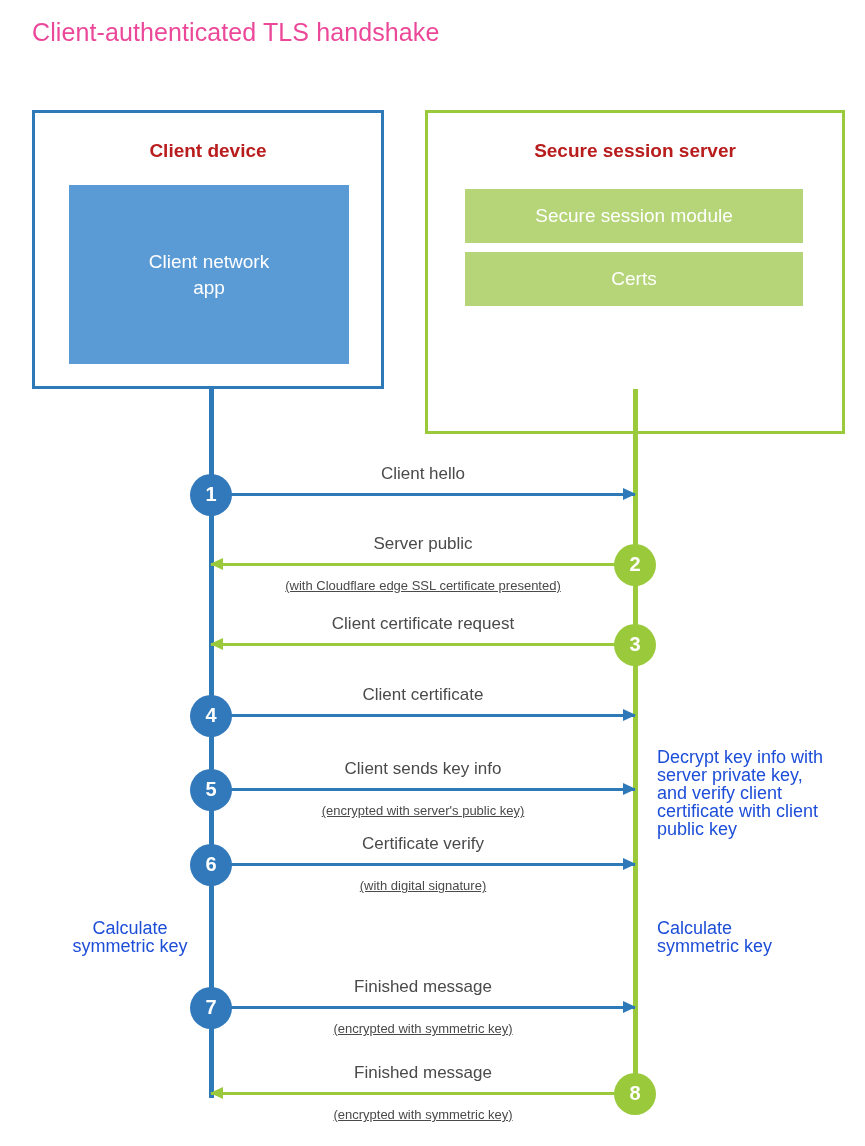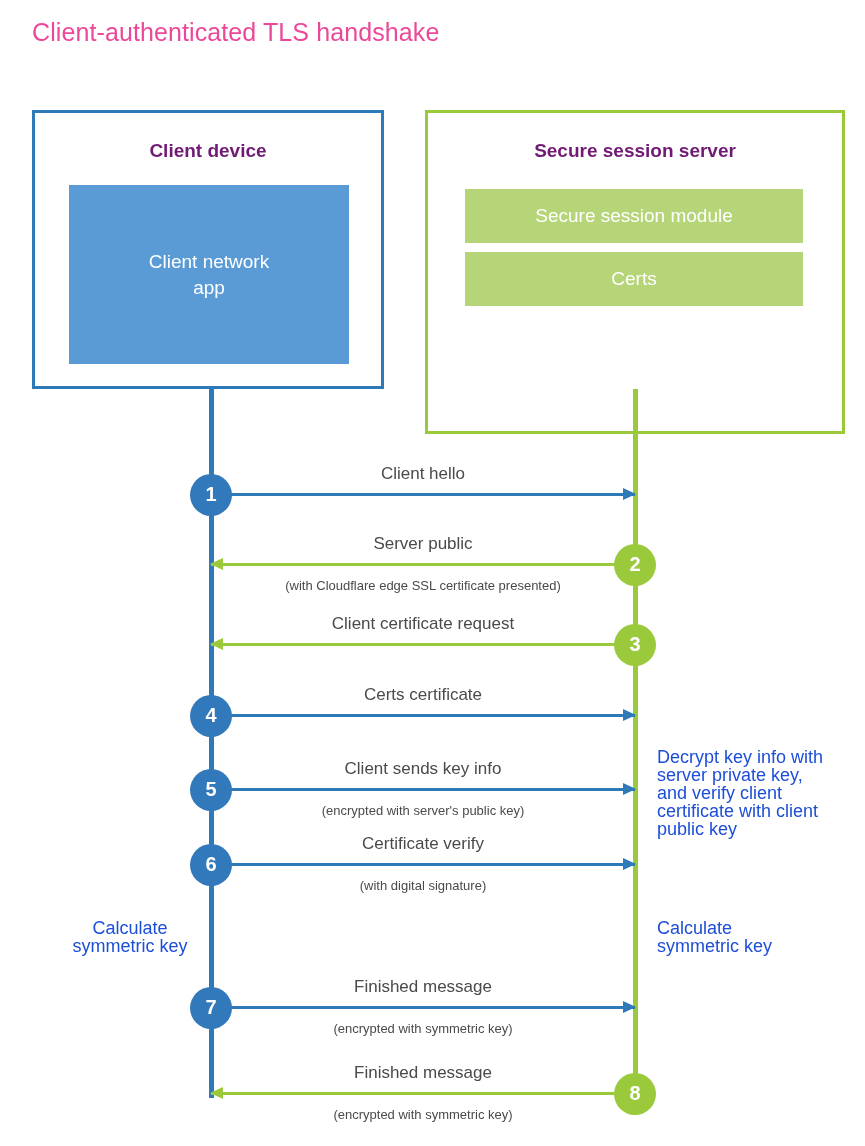--- a/index.html
+++ b/index.html
@@ -53,21 +53,21 @@
     border: 3px solid #9ACA3C;
   }
   .party-title {
     position: absolute;
     top: 27px;
     left: 0;
     right: 0;
     text-align: center;
     font-size: 19px;
     font-weight: 700;
-    color: #701a75;
+    color: #b91c1c;
   }
 
   
   #client-app-block {
     position: absolute;
     left: 34px;
     top: 72px;
     width: 280px;
     height: 179px;
     background: #5B9BD5;
@@ -163,20 +163,21 @@
   .msg-label.primary { top: -29px; }
   .msg-sub {
     position: absolute;
     left: 211px;
     width: 424px;
     text-align: center;
     font-size: 13px;
     color: #4a4a4c;
     top: 15px;
     white-space: nowrap;
+    text-decoration: underline;
   }
 
   
   .step-circle {
     position: absolute;
     width: 42px;
     height: 42px;
     border-radius: 50%;
     display: flex;
     align-items: center;
@@ -271,21 +272,21 @@
         <div class="msg-line">
           <div class="arrowhead"></div>
         </div>
         <div class="msg-label primary">Client certificate request</div>
         <div class="step-circle server-side" style="left: 614px;">3</div>
       </div>
       <div class="msg to-server" style="left: 0px; top: 714px; width: 865px; height: 0px;">
         <div class="msg-line">
           <div class="arrowhead"></div>
         </div>
-        <div class="msg-label primary">Certs certificate</div>
+        <div class="msg-label primary">Client certificate</div>
         <div class="step-circle client-side" style="left: 190px;">4</div>
       </div>
       <div class="msg to-server" style="left: 0px; top: 788px; width: 865px; height: 0px;">
         <div class="msg-line">
           <div class="arrowhead"></div>
         </div>
         <div class="msg-label primary">Client sends key info</div>
         <div class="msg-sub">(encrypted with server's public key)</div>
         <div class="step-circle client-side" style="left: 190px;">5</div>
       </div>

